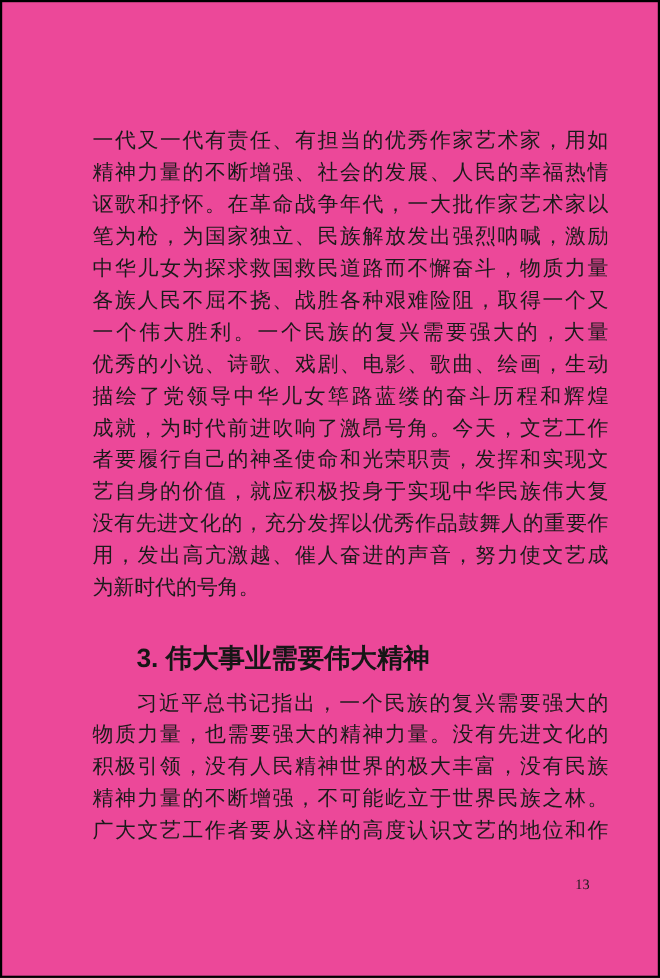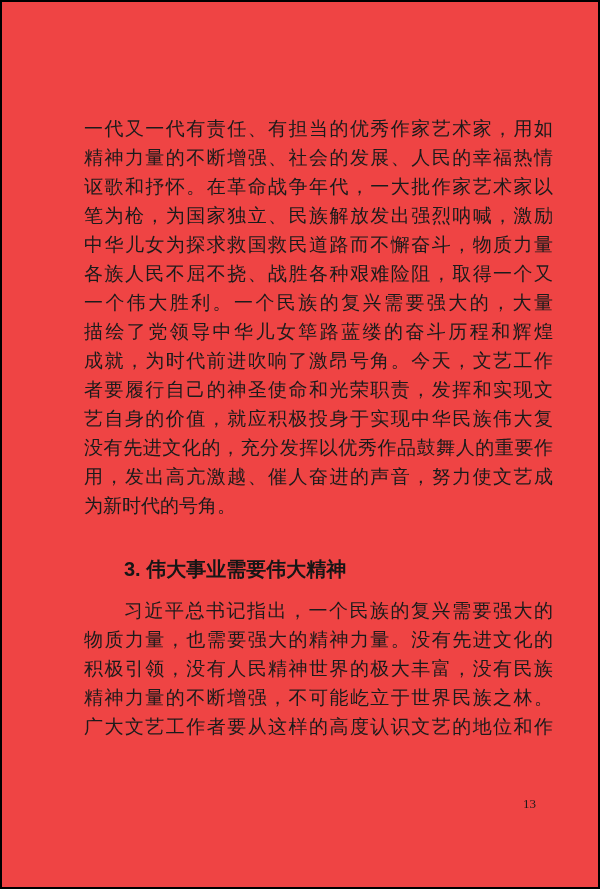--- a/index.html
+++ b/index.html
@@ -5,21 +5,21 @@
   html, body {
     margin: 0;
     padding: 0;
     background: #ffffff;
   }
   .page {
     position: relative;
     width: 600px;
     height: 889px;
     box-sizing: border-box;
-    background: #ef4444;
+    background: #ec4899;
     border: 2px solid #000000;
     overflow: hidden;
     font-family: "Liberation Serif", serif;
   }
   .text-block {
     position: absolute;
     left: 82px;
     top: 112px;
     width: 469px;
     color: #1b1b1b;
@@ -43,21 +43,21 @@
     text-align-last: left;
   }
   .line.indent-line {
     padding-left: 40px;
   }
   .section-heading {
     margin-top: 35px;
     padding-left: 40px;
     font-family: "Liberation Sans", sans-serif;
     font-weight: 700;
-    font-size: 20px;
+    font-size: 24px;
     line-height: 29px;
     height: 29px;
     color: #161616;
     text-align: left;
   }
   .para-2 {
     margin-top: 12px;
   }
   .page-number {
     position: absolute;
@@ -77,20 +77,21 @@
   <div class="text-block">
 
     <div class="para para-1">
       <div class="line">一代又一代有责任、有担当的优秀作家艺术家，用如</div>
       <div class="line">精神力量的不断增强、社会的发展、人民的幸福热情</div>
       <div class="line">讴歌和抒怀。在革命战争年代，一大批作家艺术家以</div>
       <div class="line">笔为枪，为国家独立、民族解放发出强烈呐喊，激励</div>
       <div class="line">中华儿女为探求救国救民道路而不懈奋斗，物质力量</div>
       <div class="line">各族人民不屈不挠、战胜各种艰难险阻，取得一个又</div>
       <div class="line">一个伟大胜利。一个民族的复兴需要强大的，大量</div>
+      <div class="line">优秀的小说、诗歌、戏剧、电影、歌曲、绘画，生动</div>
       <div class="line">描绘了党领导中华儿女筚路蓝缕的奋斗历程和辉煌</div>
       <div class="line">成就，为时代前进吹响了激昂号角。今天，文艺工作</div>
       <div class="line">者要履行自己的神圣使命和光荣职责，发挥和实现文</div>
       <div class="line">艺自身的价值，就应积极投身于实现中华民族伟大复</div>
       <div class="line">没有先进文化的，充分发挥以优秀作品鼓舞人的重要作</div>
       <div class="line">用，发出高亢激越、催人奋进的声音，努力使文艺成</div>
       <div class="line short-line">为新时代的号角。</div>
     </div>
 
     <div class="section-heading">3. 伟大事业需要伟大精神</div>

